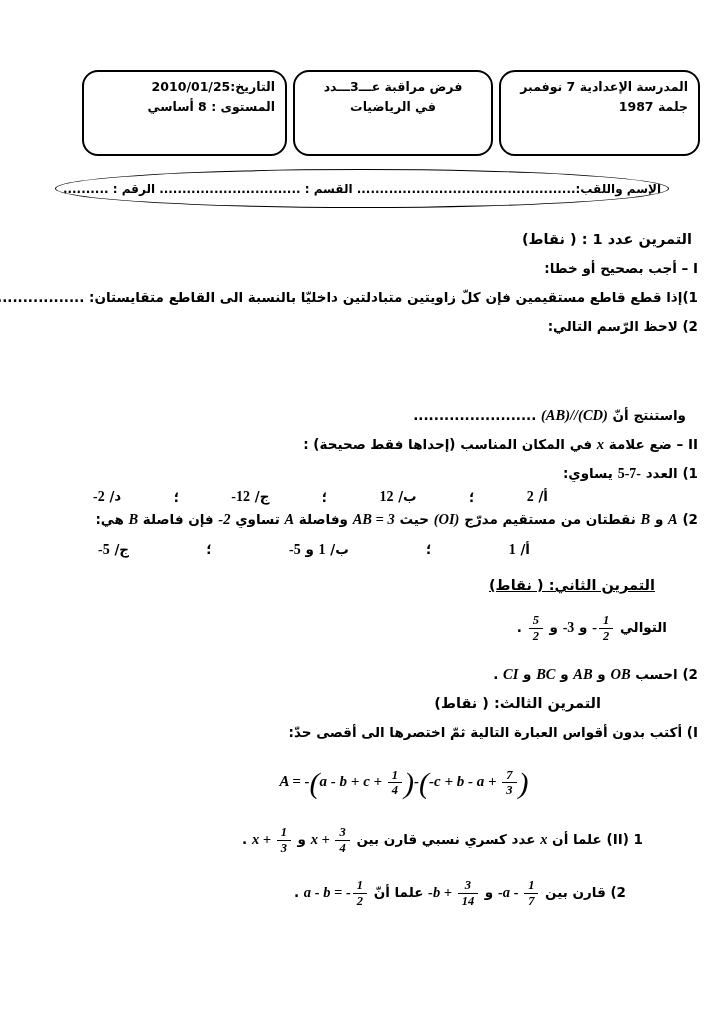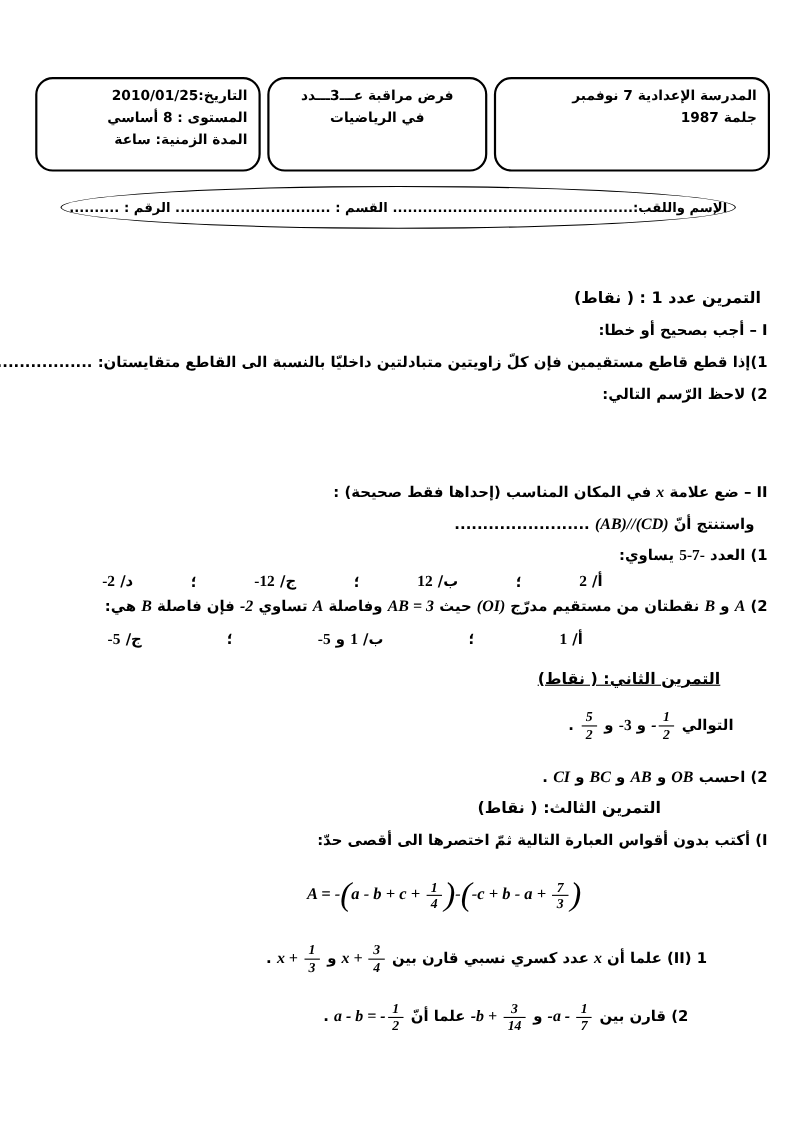--- a/index.html
+++ b/index.html
@@ -8,37 +8,37 @@
     font-family:"DejaVu Sans",sans-serif;color:#000;overflow:hidden;
     box-sizing:border-box;padding-top:70px;
   }
   
   .hdr{direction:rtl;display:flex;gap:6px;padding:0 24px;}
   .hbox{
     border:2px solid #000;border-radius:16px;box-sizing:border-box;
     font-weight:bold;font-size:12.5px;line-height:1.6;height:86px;
     padding:5px 10px;text-align:right;direction:rtl;white-space:nowrap;overflow:hidden;
   }
-  .hbox.school{width:251px;}
+  .hbox.school{width:201px;}
   .hbox.exam{width:200px;text-align:center;}
   .hbox.meta{width:205px;}
   
   .ident{
     margin:13px auto 0;width:612px;height:37px;border:1.5px solid #000;border-radius:50%;
     direction:rtl;display:flex;align-items:center;justify-content:center;
     font-weight:bold;font-size:12px;white-space:nowrap;overflow:hidden;
   }
   
   .doc{
     direction:rtl;text-align:right;margin-top:17px;padding:0 26px 0 20px;
     font-weight:bold;font-size:13.5px;overflow:hidden;
   }
   .line{line-height:29px;min-height:29px;white-space:nowrap;}
   .h{font-size:14.5px;}
-  .t1{margin-left:0;margin-right:6px;margin-top:32px;}
+  .t1{margin-left:0;margin-right:6px;}
   .t2{margin-right:43px;margin-top:6px;text-decoration:underline;}
   .t3{margin-right:97px;}
   .ind12{margin-right:12px;}
   .ind31{margin-right:31px;margin-top:4px;line-height:46px;min-height:46px;}
   .ind55{margin-right:55px;line-height:56px;min-height:56px;}
   .ind72{margin-right:72px;line-height:50px;min-height:50px;}
   .q2line{margin-top:8px;line-height:30px;}
   .spacer{height:60px;}
   
   .m{font-family:"Liberation Serif",serif;font-style:italic;font-weight:bold;font-size:14.5px;}
@@ -75,43 +75,42 @@
       <div>المدرسة الإعدادية 7 نوفمبر</div>
       <div>جلمة 1987</div>
     </div>
     <div class="hbox exam">
       <div>فرض مراقبة عـــ3ـــدد</div>
       <div>في الرياضيات</div>
     </div>
     <div class="hbox meta">
       <div>التاريخ:2010/01/25</div>
       <div>المستوى : 8 أساسي</div>
-      <div>المدة الزمنية: ساعة</div>
     </div>
   </div>
 
   <div class="ident">
     <span>الإسم واللقب:................................................ القسم : ............................... الرقم : ..........</span>
   </div>
 
   <div class="doc">
 
     <div class="line h t1">التمرين عدد 1 : ( نقاط)</div>
     <div class="line">I – أجب بصحيح أو خطا:</div>
     <div class="line">1)إذا قطع قاطع مستقيمين فإن كلّ زاويتين متبادلتين داخليّا بالنسبة الى القاطع متقايستان: ....................</div>
     <div class="line">2) لاحظ الرّسم التالي:</div>
 
     <div class="spacer"></div>
 
+    <div class="line ind12">
+      <span>واستنتج أنّ </span><span class="m" dir="ltr">(AB)//(CD)</span><span> ........................</span>
+    </div>
+
     <div class="line">
       <span>II – ضع علامة </span><span class="m" dir="ltr">x</span><span> في المكان المناسب (إحداها فقط صحيحة) :</span>
-    </div>
-
-    <div class="line ind12">
-      <span>واستنتج أنّ </span><span class="m" dir="ltr">(AB)//(CD)</span><span> ........................</span>
     </div>
 
     <div class="line">
       <span>1) العدد </span><span class="mn" dir="ltr">5-7-</span><span> يساوي:</span>
     </div>
 
     <div class="opts opts1">
       <span class="opt"><span>أ/ </span><span class="mn" dir="ltr">2</span></span>
       <span>؛</span>
       <span class="opt"><span>ب/ </span><span class="mn" dir="ltr">12</span></span>

